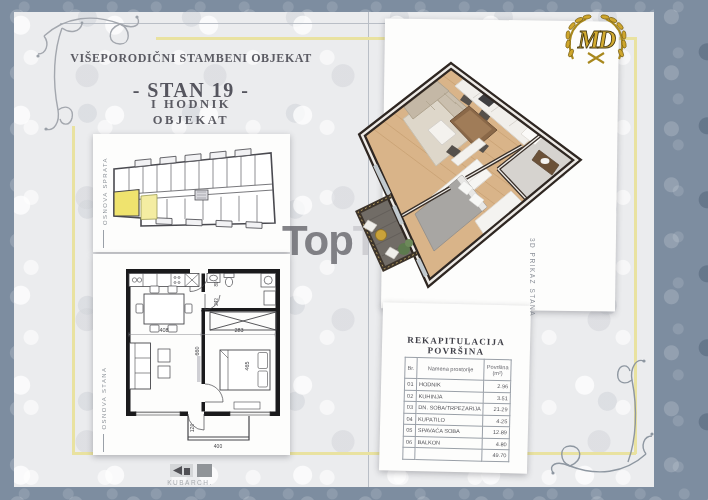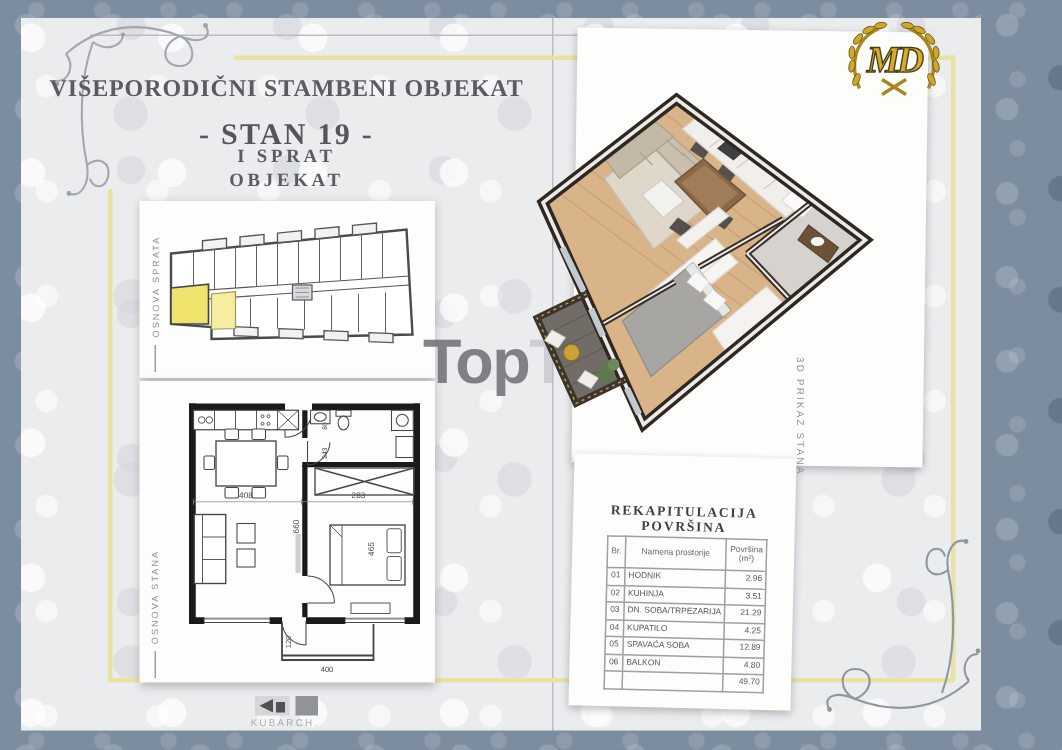--- a/index.html
+++ b/index.html
@@ -100,23 +100,23 @@
       <ellipse cx="70" cy="41" rx="4.2" ry="2" transform="rotate(65 70 41)"></ellipse>
       <ellipse cx="73" cy="32" rx="4.2" ry="2" transform="rotate(78 73 32)"></ellipse>
       <ellipse cx="73" cy="23" rx="4.2" ry="2" transform="rotate(88 73 23)"></ellipse>
       <ellipse cx="69" cy="14" rx="4.2" ry="2" transform="rotate(50 69 14)"></ellipse>
       <ellipse cx="62" cy="8" rx="4.2" ry="2" transform="rotate(25 62 8)"></ellipse>
       <ellipse cx="54" cy="5" rx="4.2" ry="2" transform="rotate(10 54 5)"></ellipse>
     </g>
     <text x="45" y="36" text-anchor="middle" font-family="Liberation Serif,serif" font-weight="bold" font-style="italic" font-size="25" fill="#d4ac30" stroke="#4a3c10" stroke-width="0.9" letter-spacing="-2">MD</text>
   </svg>
 
-  <div class="abs hdr" style="top:51px;font-size:16px;letter-spacing:0.6px;">VIŠEPORODIČNI STAMBENI OBJEKAT</div>
+  <div class="abs hdr" style="top:51px;font-size:12px;letter-spacing:0.6px;">VIŠEPORODIČNI STAMBENI OBJEKAT</div>
   <div class="abs hdr" style="top:79px;font-size:20px;letter-spacing:1.5px;color:#55555e;">- STAN 19 -</div>
-  <div class="abs hdr" style="top:97px;font-size:12.5px;letter-spacing:2.5px;">I SPRAT</div>
+  <div class="abs hdr" style="top:97px;font-size:12.5px;letter-spacing:2.5px;">I HODNIK</div>
   <div class="abs hdr" style="top:113px;font-size:12.5px;letter-spacing:2.5px;">OBJEKAT</div>
 
   <div class="abs panel" style="left:93px;top:134px;width:197px;height:118px;">
     <svg style="position:absolute;left:8px;top:6px;" width="180" height="100" viewBox="0 0 180 100">
       <polygon points="13,29 170,13 174,83 40,86 40,78 13,76" fill="#ffffff" stroke="#4a4a50" stroke-width="1.6"></polygon>
       <g fill="#f2f2f4" stroke="#55555a" stroke-width="0.9">
         <polygon points="34,20.5 50,18.9 50,25.3 34,26.9"></polygon>
         <polygon points="59,17.9 75,16.3 75,22.7 59,24.3"></polygon>
         <polygon points="84,15.4 100,13.8 100,20.2 84,21.8"></polygon>
         <polygon points="109,12.8 125,11.2 125,17.6 109,19.2"></polygon>

